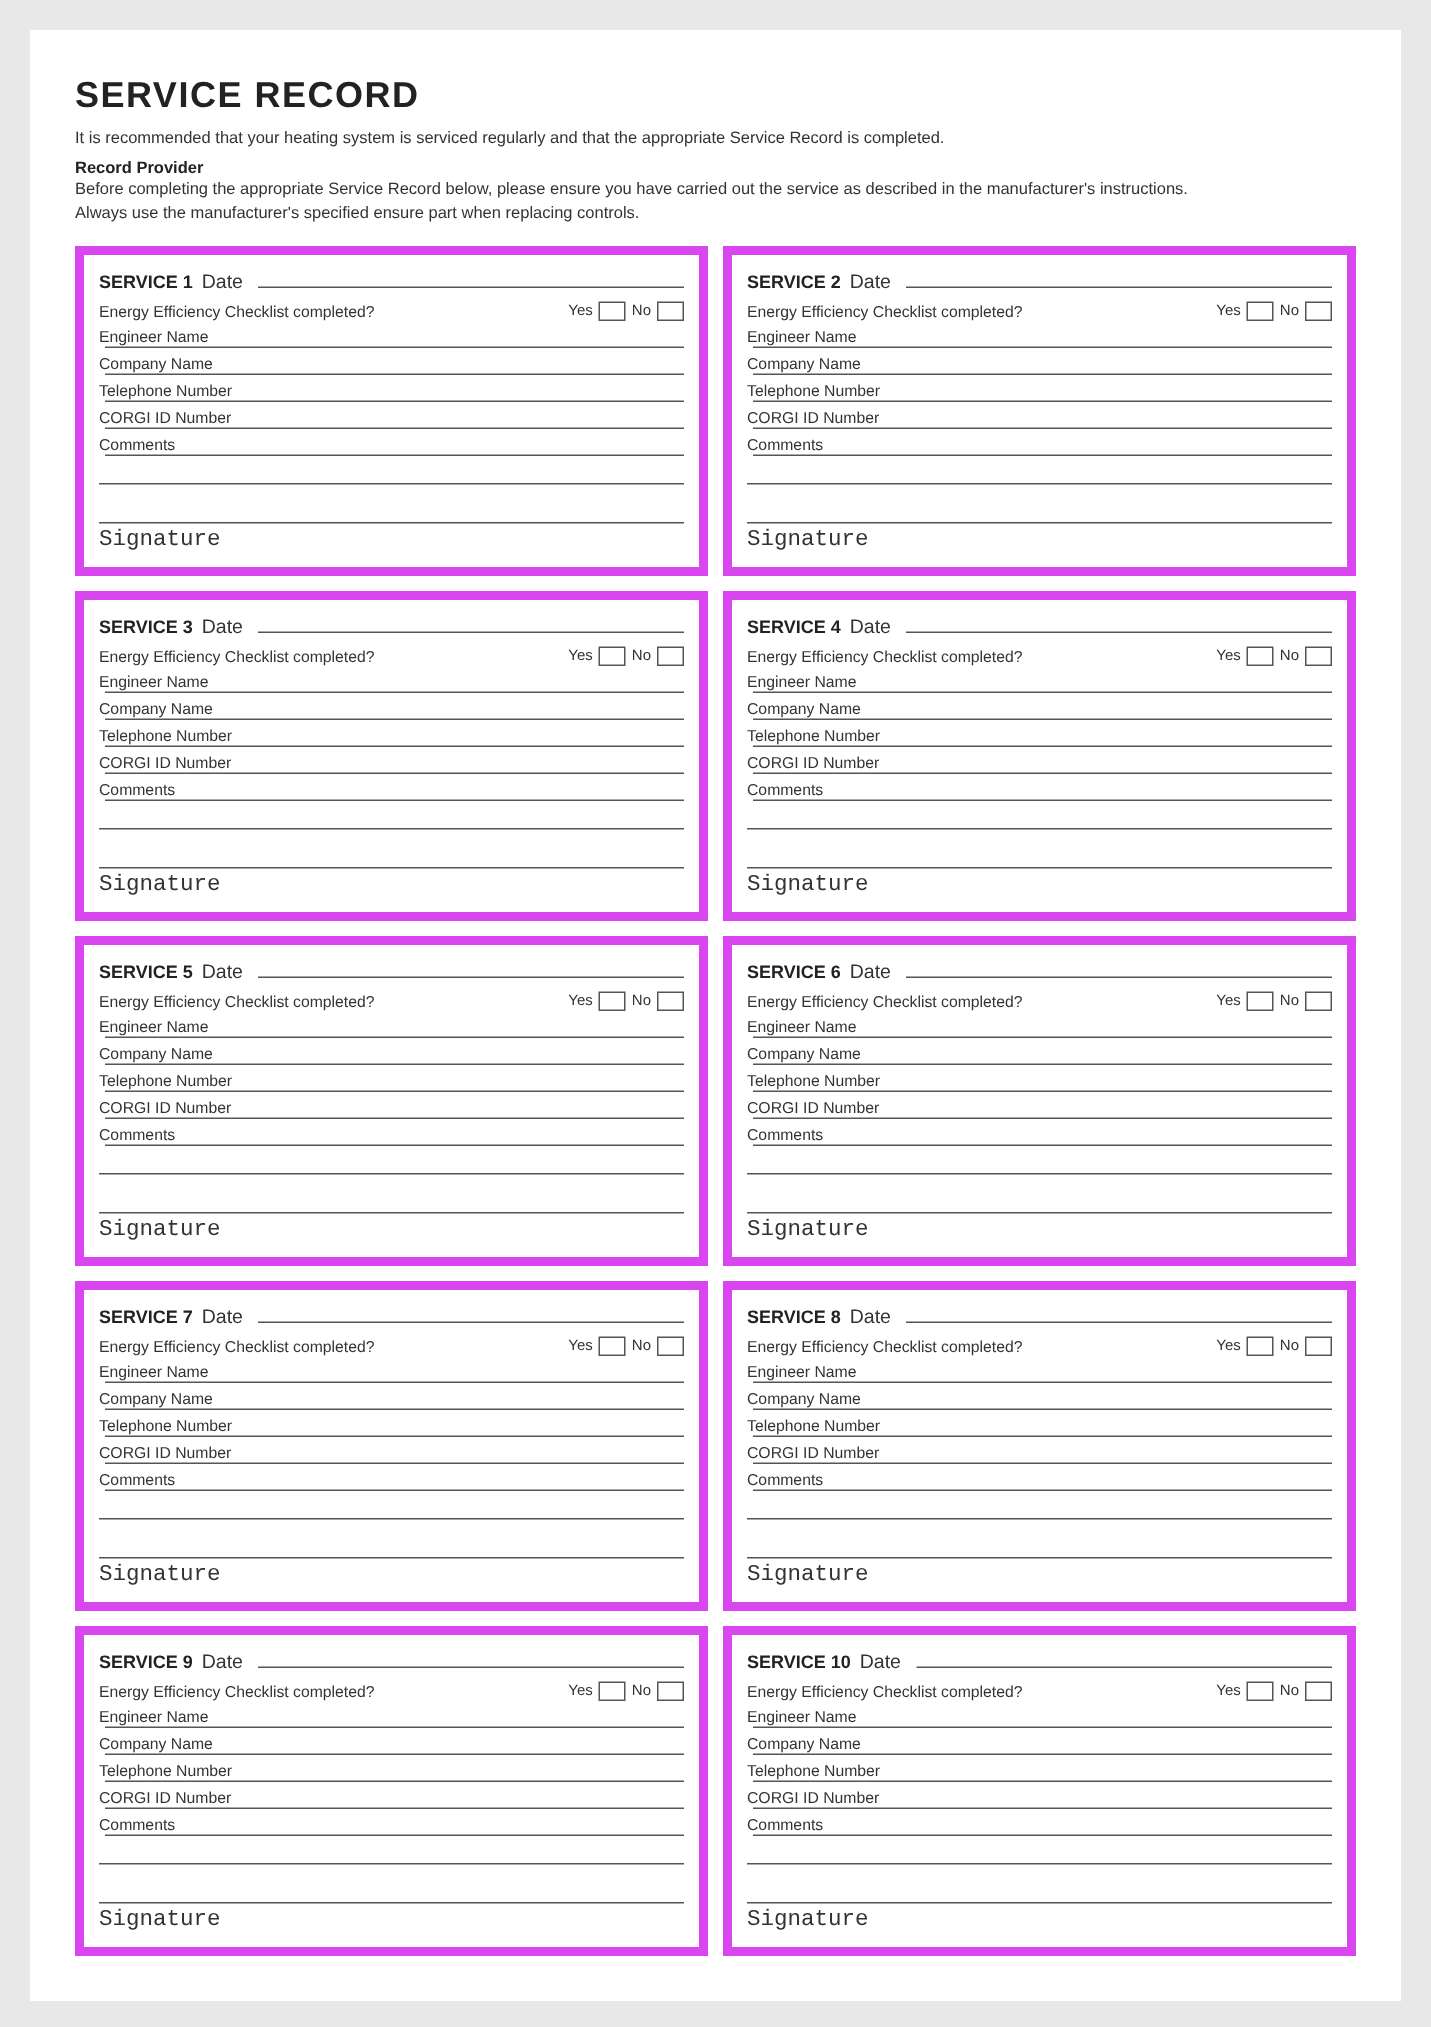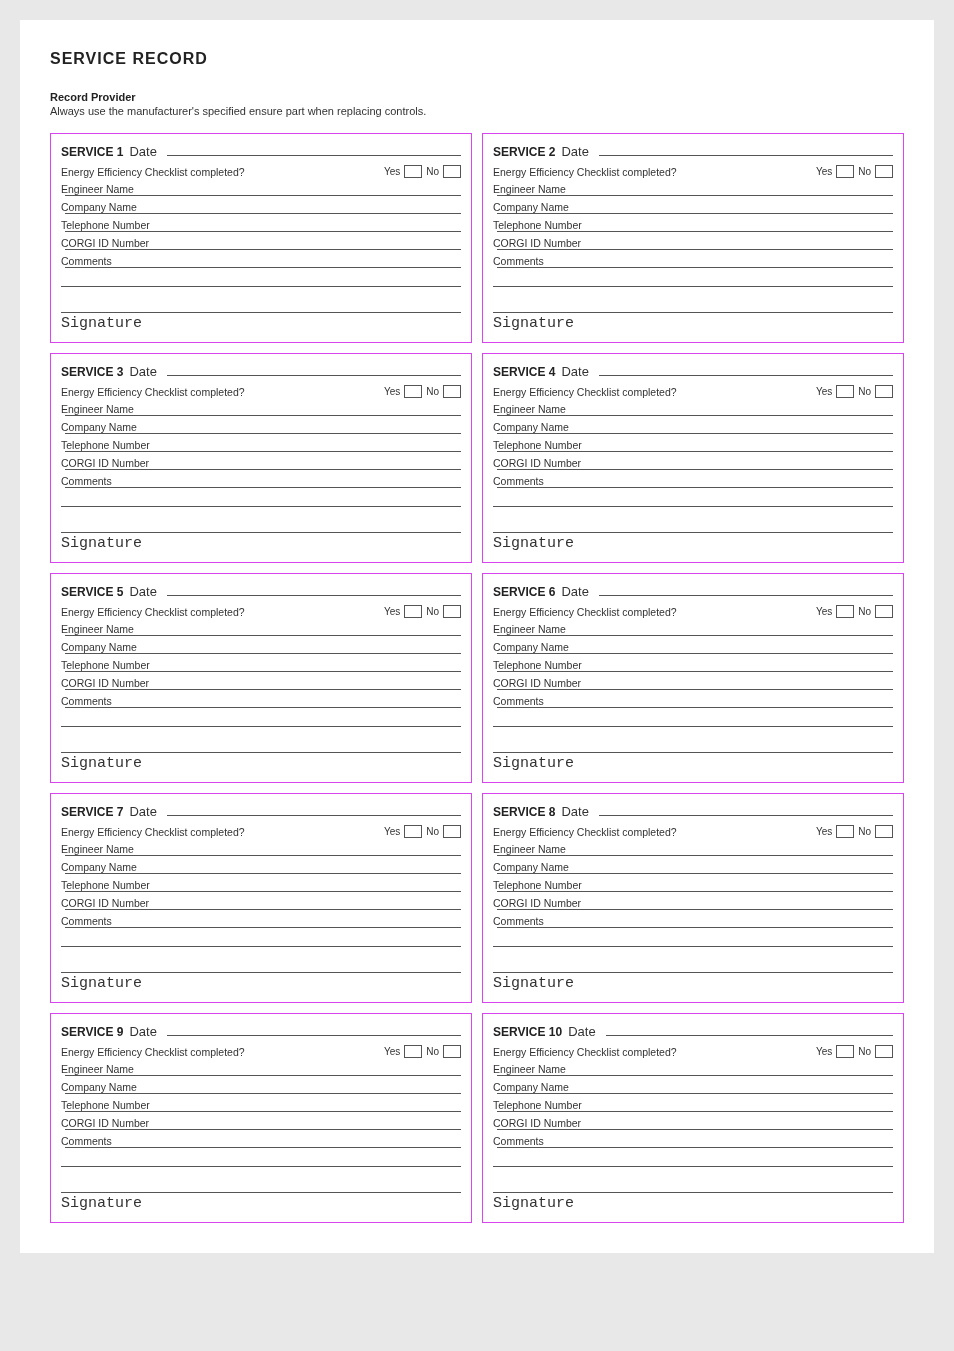--- a/index.html
+++ b/index.html
@@ -10,25 +10,25 @@
       color: #222;
       padding: 20px;
     }
     .page {
       background: #fff;
       width: 914px;
       margin: 0 auto;
       padding: 30px 30px 30px 30px;
     }
     h1.title {
-      font-size: 16px;
+      font-size: 24px;
       font-weight: 900;
       letter-spacing: 1px;
       text-transform: uppercase;
-      margin-bottom: 23px;
+      margin-bottom: 8px;
     }
     .intro-text {
       font-size: 11px;
       margin-bottom: 8px;
       color: #333;
     }
     .section-heading {
       font-size: 11px;
       font-weight: bold;
       margin-bottom: 2px;
@@ -42,21 +42,21 @@
       font-size: 11px;
       color: #333;
       margin-bottom: 16px;
     }
     .services-grid {
       display: grid;
       grid-template-columns: 1fr 1fr;
       gap: 10px;
     }
     .service-box {
-      border: 1px solid #d946ef;
+      border: 6px solid #d946ef;
       padding: 8px 10px 10px 10px;
       background: #fff;
     }
     .service-header {
       display: flex;
       align-items: baseline;
       gap: 6px;
       margin-bottom: 6px;
     }
     .service-title {
@@ -130,22 +130,24 @@
       margin-bottom: 5px;
     }
   </style>
 </head>
 <body>
 
 <div class="page">
 
   <h1 class="title">SERVICE RECORD</h1>
 
+  <p class="intro-text">It is recommended that your heating system is serviced regularly and that the appropriate Service Record is completed.</p>
 
   <p class="section-heading">Record Provider</p>
+  <p class="section-desc">Before completing the appropriate Service Record below, please ensure you have carried out the service as described in the manufacturer's instructions.</p>
   <p class="always-text">Always use the manufacturer's specified ensure part when replacing controls.</p>
 
   <div class="services-grid">
 
     <div class="service-box">
       <div class="service-header">
         <span class="service-title">SERVICE 1</span>
         <span class="service-date-label">Date</span>
         <div class="field-line"></div>
       </div>

